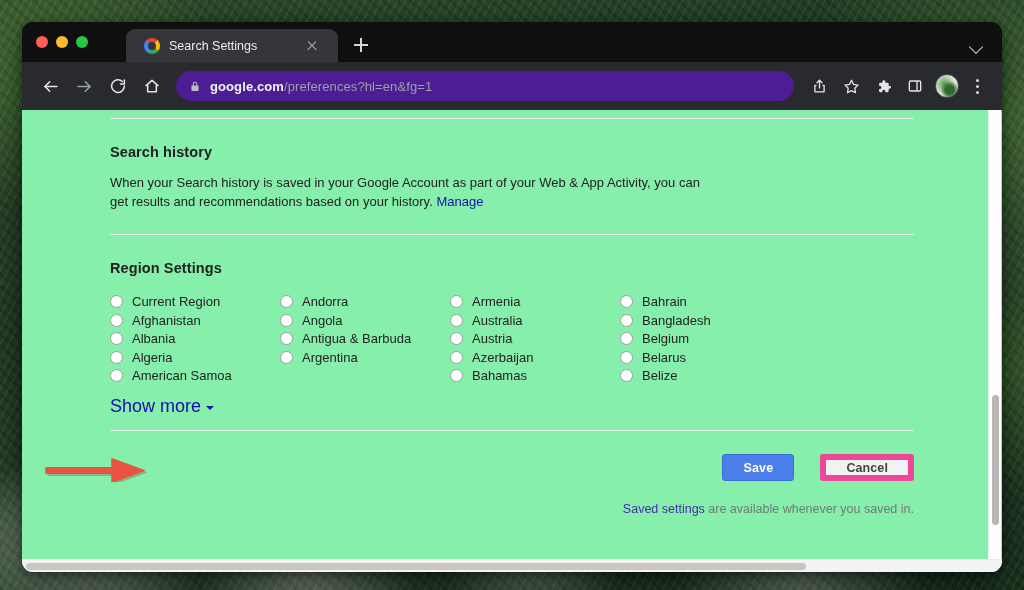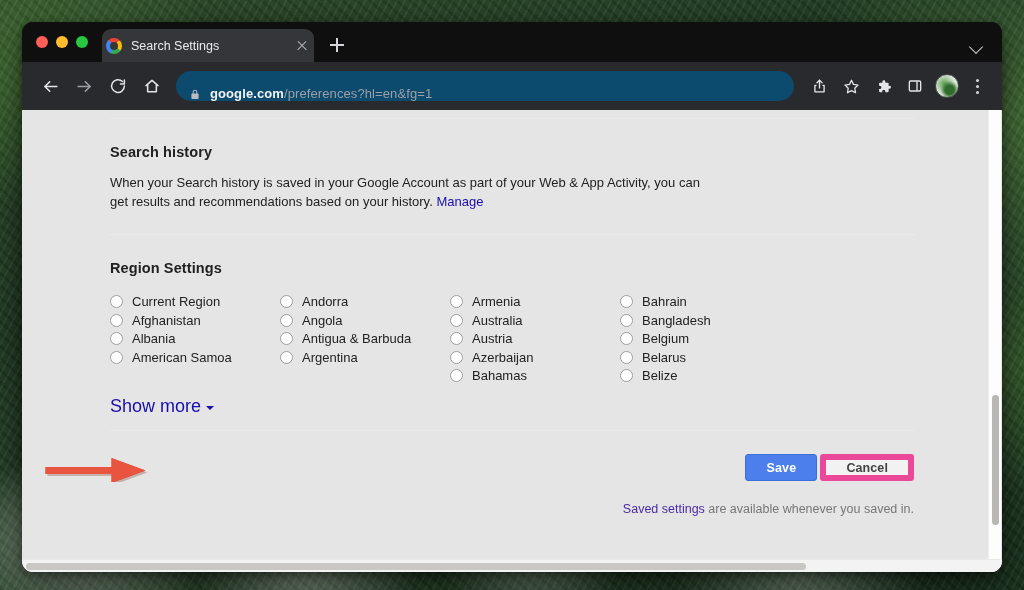--- a/index.html
+++ b/index.html
@@ -70,23 +70,24 @@
   .light.yellow { background: #febc2e; }
   .light.green  { background: #28c840; }
 
   .tab {
     height: 33px;
     width: 212px;
     background: #35363a;
     border-radius: 9px 9px 0 0;
     display: flex;
     align-items: center;
-    padding: 0 4px;
+    padding: 0 18px;
     gap: 9px;
     position: relative;
+    margin-left: 24px;
   }
   .tab-favicon {
     width: 16px; height: 16px;
     border-radius: 50%;
     flex-shrink: 0;
     background: conic-gradient(from -45deg,
       #ea4335 0deg 90deg,
       #fbbc05 90deg 170deg,
       #34a853 170deg 250deg,
       #4285f4 250deg 360deg);
@@ -166,24 +167,24 @@
     width: 32px; height: 32px;
     border-radius: 50%;
     display: flex; align-items: center; justify-content: center;
     flex-shrink: 0;
   }
   .nav-btn svg { display: block; }
 
   .omnibox {
     flex: 1;
     height: 30px;
-    background: #0c4a6e;
+    background: #4c1d95;
     border-radius: 15px;
     display: flex;
-    align-items: flex-end;
+    align-items: center;
     padding: 0 13px;
     gap: 9px;
     margin: 0 8px 0 6px;
     min-width: 0;
   }
   .lock-icon { flex-shrink: 0; display: flex; }
   .url-text {
     font-size: 13px;
     white-space: nowrap;
     overflow: hidden;
@@ -220,21 +221,21 @@
   .kebab span {
     width: 3px; height: 3px;
     border-radius: 50%;
     background: #d4d6da;
     display: block;
   }
 
   
   .viewport {
     height: 462px;
-    background: #e5e5e5;
+    background: #86efac;
     position: relative;
     overflow: hidden;
   }
   .page-scroll-area {
     position: absolute;
     left: 0; top: 0; right: 0; bottom: 0;
     overflow: hidden;
   }
   .page-content {
     width: 804px;
@@ -310,21 +311,21 @@
     border-left: 4px solid transparent;
     border-right: 4px solid transparent;
     border-top: 4px solid #1a0dab;
     margin-top: 2px;
   }
 
   .action-row {
     display: flex;
     justify-content: flex-end;
     align-items: center;
-    gap: 3px;
+    gap: 26px;
     margin-top: 23px;
     position: relative;
   }
   .btn {
     font-size: 12.5px;
     font-weight: bold;
     height: 27px;
     border-radius: 3px;
     display: inline-flex;
     align-items: center;
@@ -524,20 +525,24 @@
                   <span class="radio"></span>
                   <span class="region-label">Current Region</span>
                 </div>
               <div class="region-item">
                   <span class="radio"></span>
                   <span class="region-label">Afghanistan</span>
                 </div>
               <div class="region-item">
                   <span class="radio"></span>
                   <span class="region-label">Albania</span>
+                </div>
+              <div class="region-item">
+                  <span class="radio"></span>
+                  <span class="region-label">Algeria</span>
                 </div>
               <div class="region-item">
                   <span class="radio"></span>
                   <span class="region-label">American Samoa</span>
                 </div>
             </div>
             <div>
               <div class="region-item">
                   <span class="radio"></span>
                   <span class="region-label">Andorra</span>

